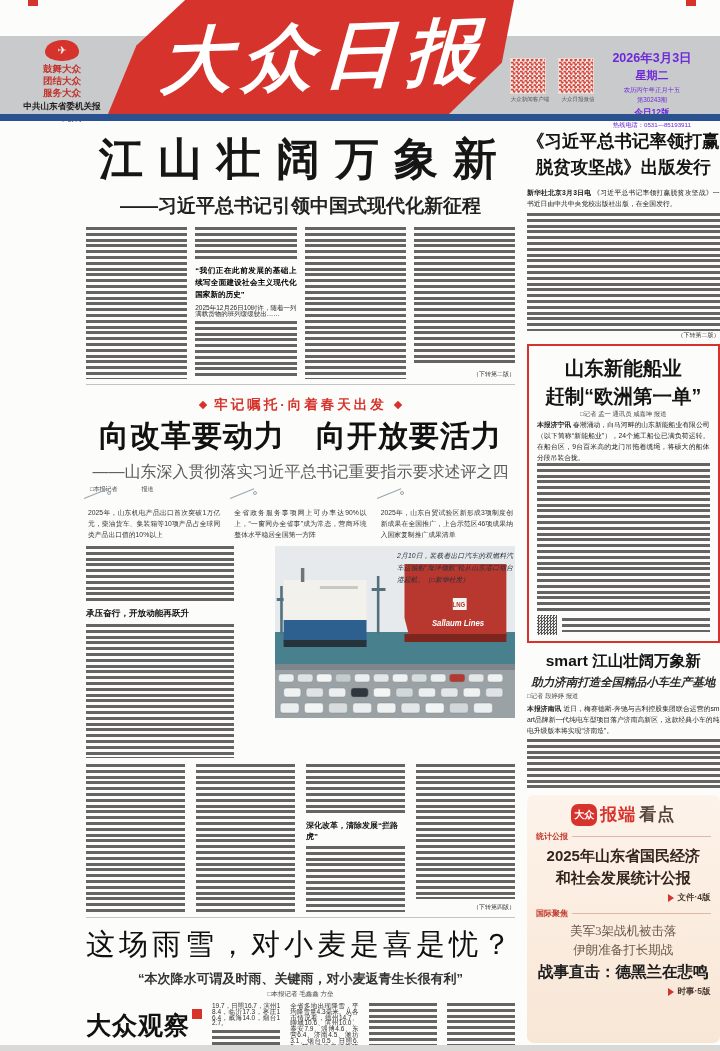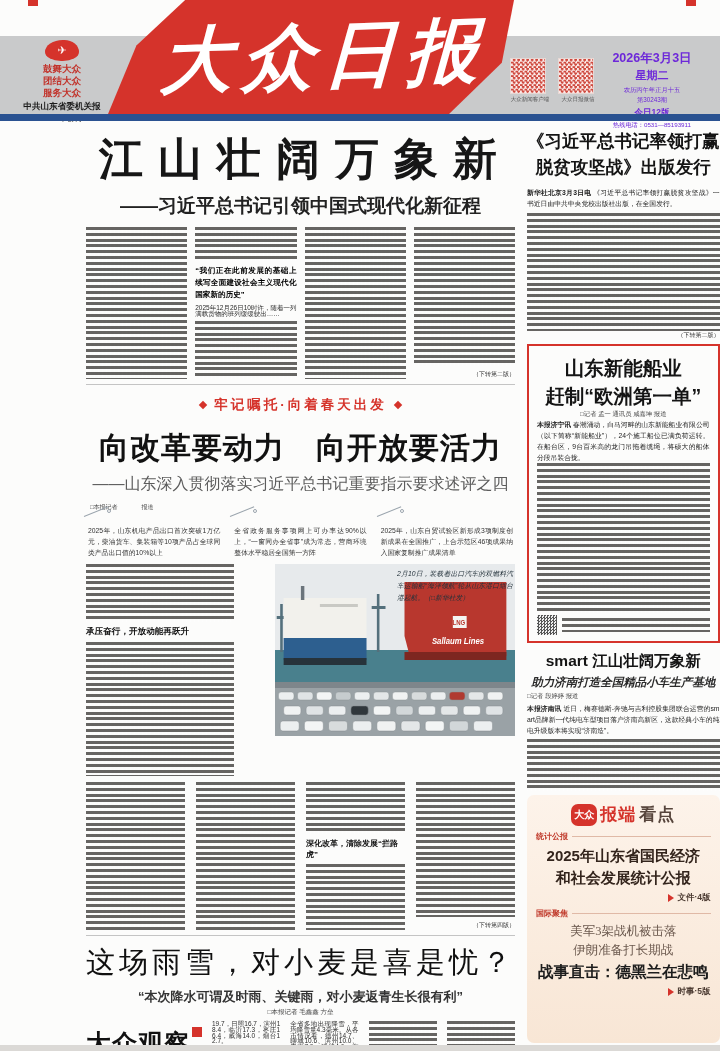--- a/index.html
+++ b/index.html
@@ -47,22 +47,22 @@
   .lead-sub { text-align:center; font-weight:bold; font-size:19px; color:#222; margin:4px 0 8px; }
   .cols { display:flex; gap:8px; }
   .col { flex:1; display:flex; flex-direction:column; gap:4px; }
   .quote-box { font-weight:bold; font-size:7.6px; line-height:1.6; color:#000; text-align:justify; word-break:break-all; }
   .jump { font-size:6px; color:#333; text-align:right; }
 
   
   .kicker-row { display:flex; align-items:center; justify-content:center; gap:8px; margin:6px 0 2px; }
   .kicker { color:#d5332b; font-weight:bold; font-size:13.5px; letter-spacing:3px; }
   .diamond { width:6px; height:6px; background:#d5332b; transform:rotate(45deg); }
-  .banner-h2 { text-align:center; font-weight:900; font-size:30px; letter-spacing:1px; color:#111; white-space:nowrap; margin-top:14px; }
-  .banner-sub { text-align:center; font-size:16px; color:#5c5c5c; margin:5px 0 8px; }
+  .banner-h2 { text-align:center; font-weight:900; font-size:30px; letter-spacing:1px; color:#111; white-space:nowrap; margin-top:2px; }
+  .banner-sub { text-align:center; font-size:16px; color:#5c5c5c; margin:5px 0 2px; }
   .banner-byline { font-size:6px; color:#444; margin:0 0 4px 4px; }
   .callouts { display:flex; gap:14px; margin:2px 2px 6px; }
   .callout { flex:1; position:relative; padding-top:9px; font-size:6.8px; line-height:1.62; color:#333; text-align:justify; word-break:break-all; }
   .pointer-line { position:absolute; top:0; left:-4px; width:26px; height:1px; background:#9aa4ad; transform:rotate(-22deg); transform-origin:left; }
   .pointer-dot { position:absolute; top:-7px; left:19px; width:4px; height:4px; border:1px solid #9aa4ad; border-radius:50%; background:#fff; }
   .photo-row { display:flex; gap:10px; margin-top:2px; }
   .photo-side { width:148px; display:flex; flex-direction:column; gap:4px; }
   .subhead { font-weight:900; font-size:8.6px; color:#111; }
   .photo-wrap { position:relative; flex:1; height:212px;padding-left:31px; }
   .photo-caption { position:absolute; top:4px; right:2px; width:116px; font-size:6.8px; line-height:1.75; color:#23313a;

